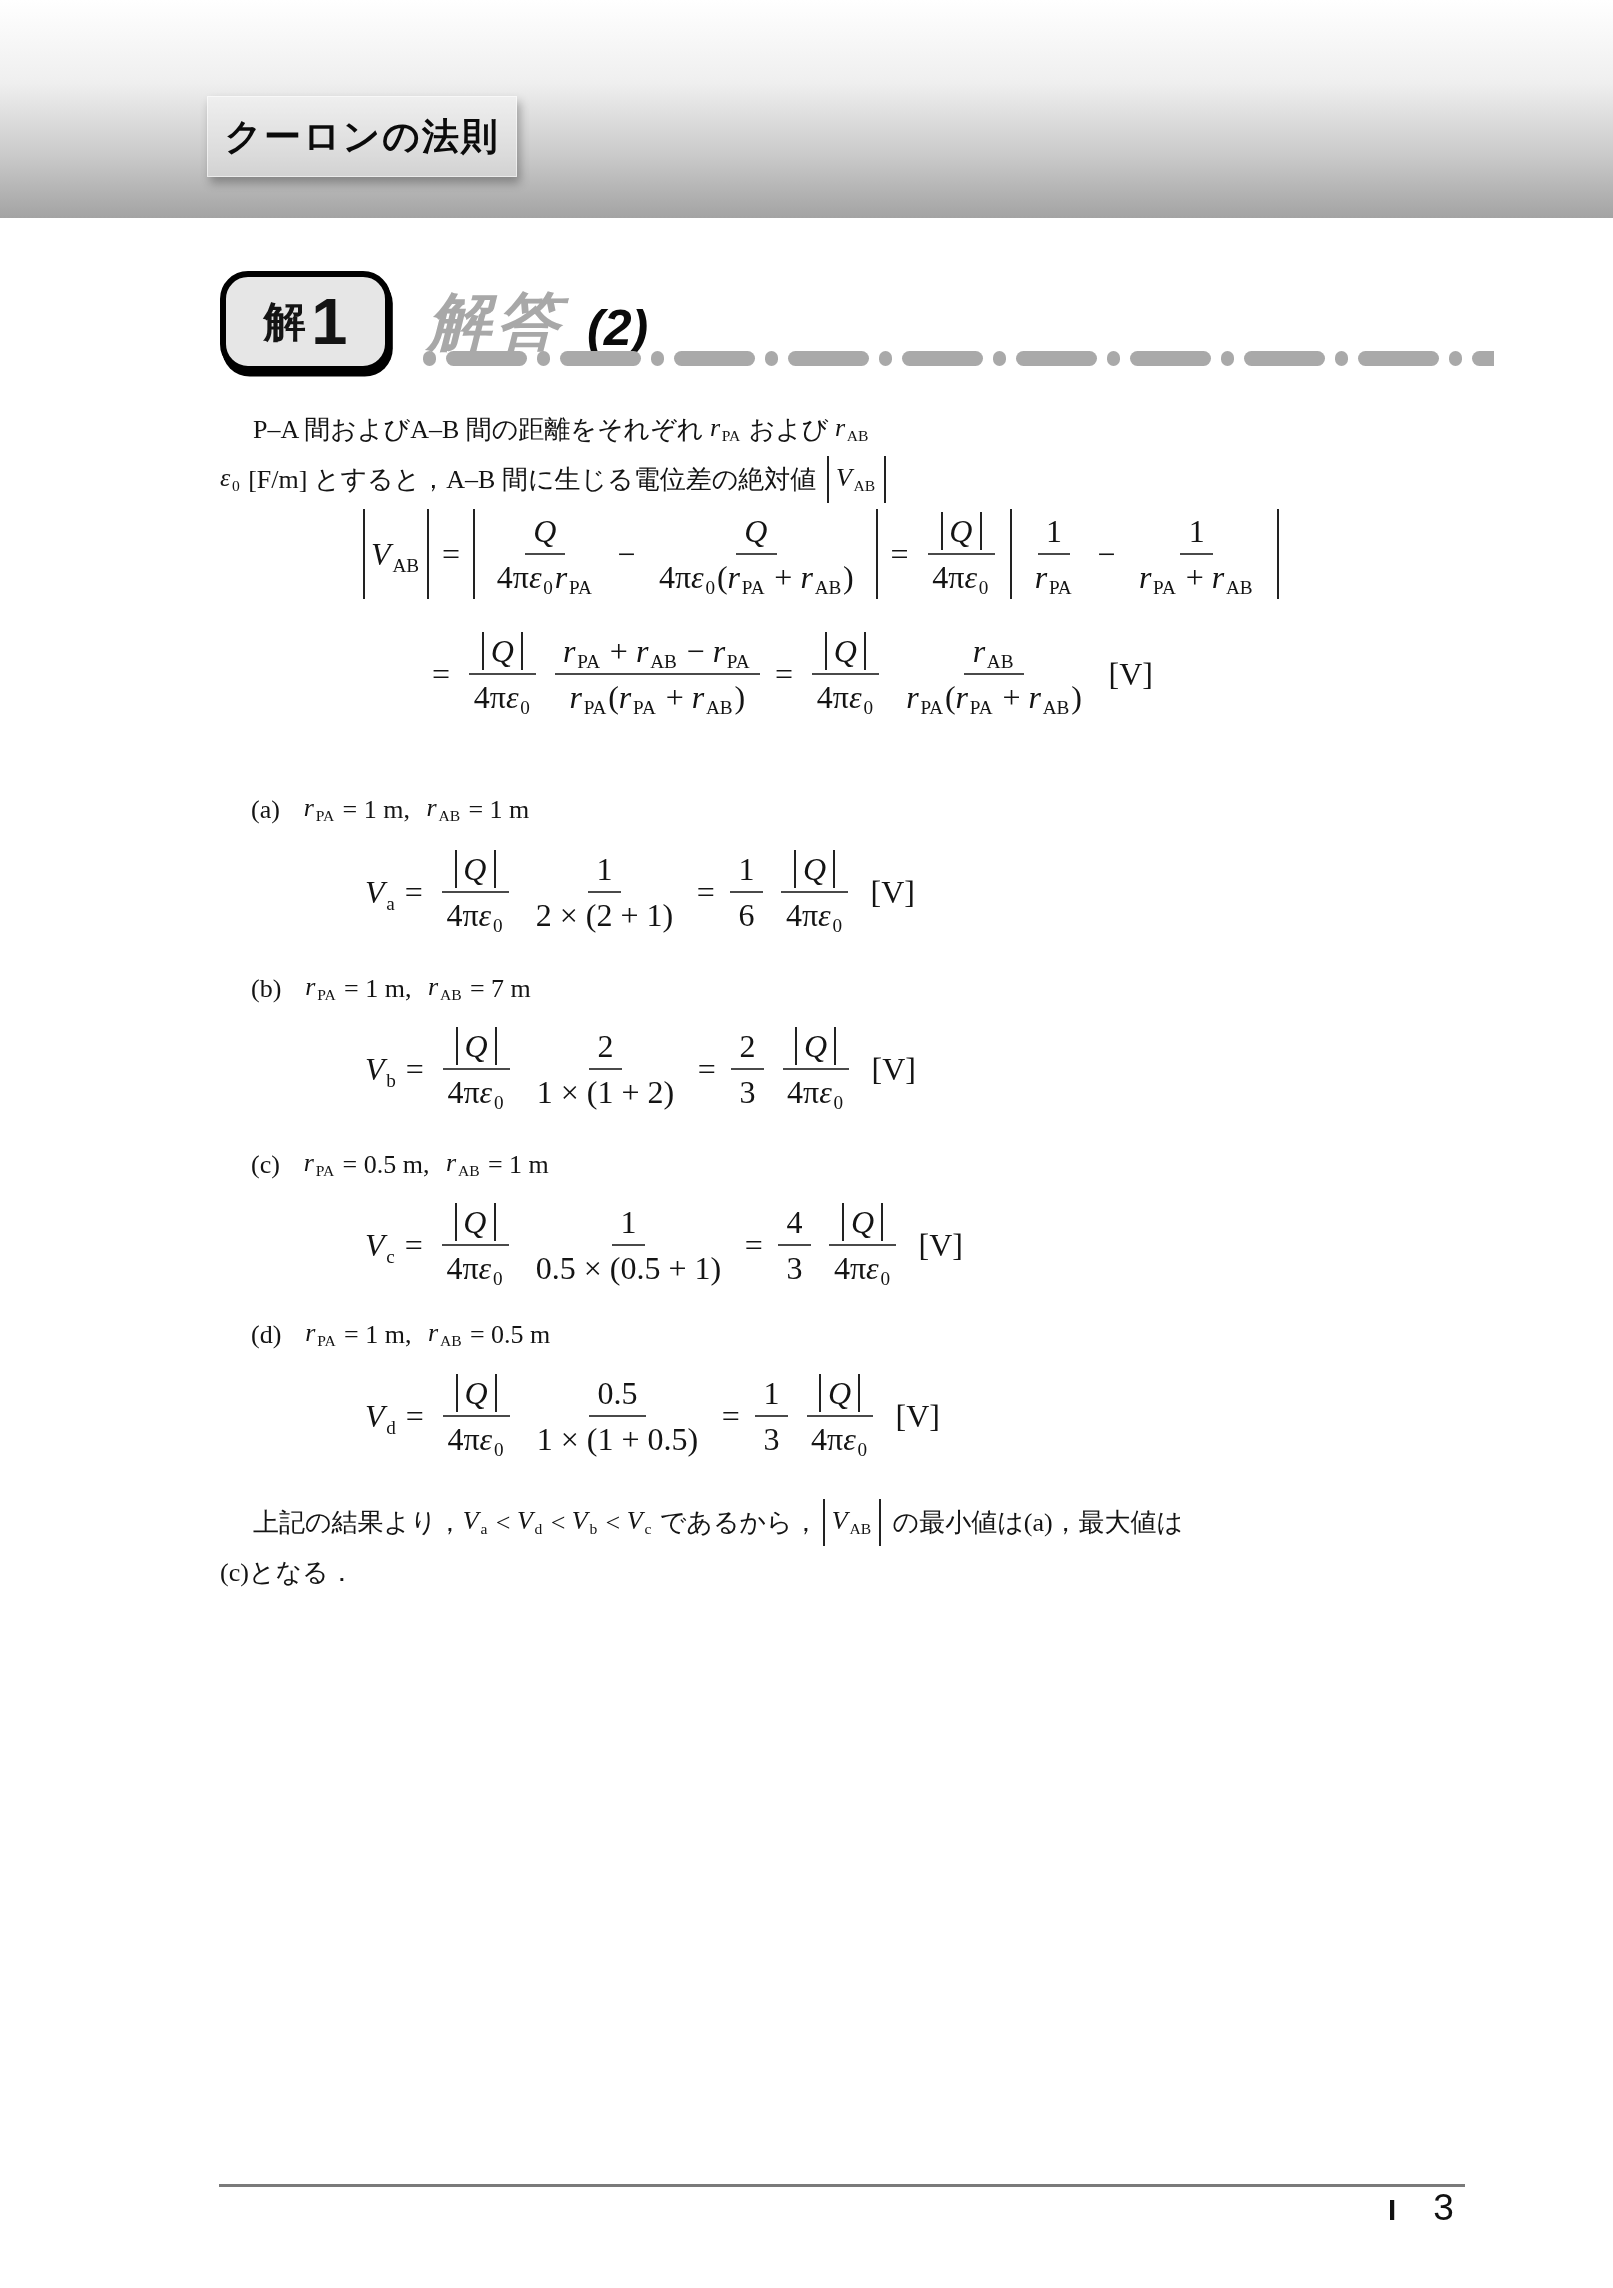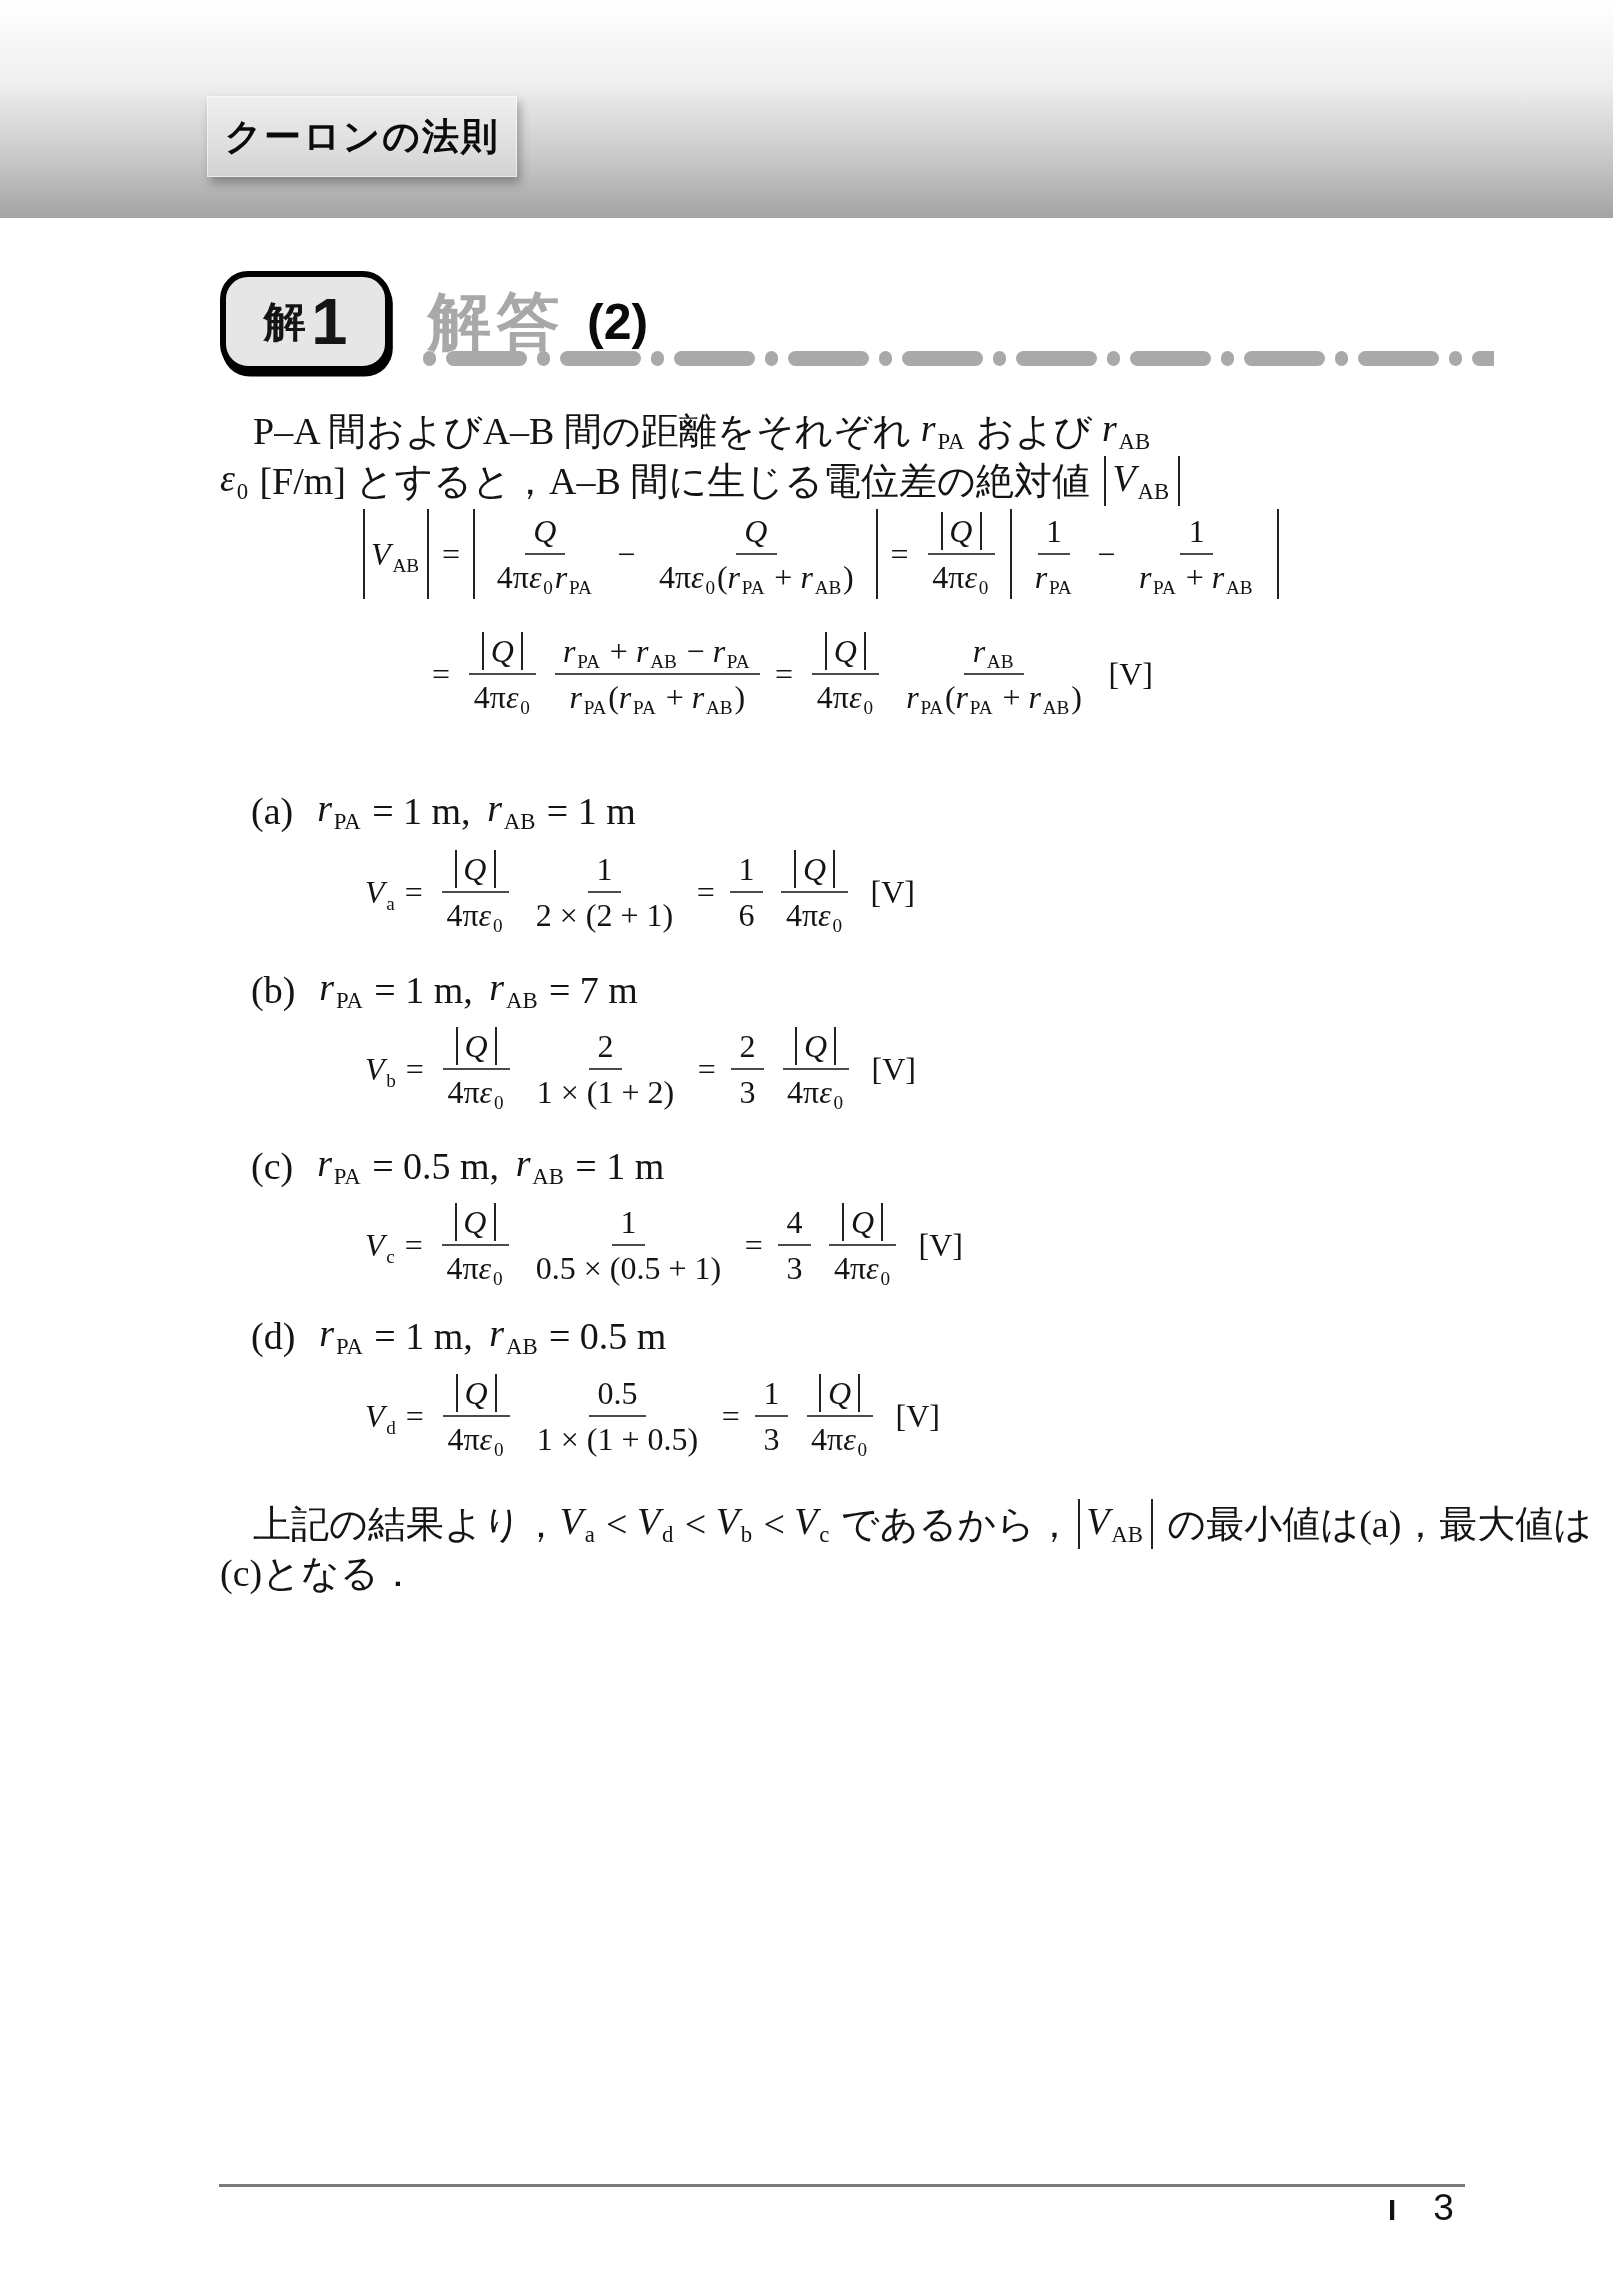--- a/index.html
+++ b/index.html
@@ -31,21 +31,21 @@
   .solution-row{position:absolute;left:220px;top:271px;display:flex;align-items:center;}
   .badge{
     width:159px;height:89px;background:var(--badge_bg,#e6e6e6);
     border:6.5px solid #000;border-radius:28px;
     box-shadow:1.8px 4.6px 0 #000;
     display:flex;align-items:center;justify-content:center;
     font-family:"Liberation Sans","DejaVu Sans",sans-serif;
   }
   .badge-kanji{font-size:42px;font-weight:900;line-height:1;}
   .badge-num{font-size:65px;font-weight:800;line-height:1;margin-left:5.5px;}
-  .heading{display:flex;align-items:center;margin-left:37px;}
+  .heading{display:flex;align-items:flex-end;margin-left:37px;font-style:italic;}
   .heading-title{
     font-family:"Liberation Sans","DejaVu Sans",sans-serif;
     font-size:63px;font-weight:900;letter-spacing:5.5px;
     color:var(--heading_gray,#a8a8a8);line-height:1;
   }
   .heading-num{
     font-family:"Liberation Sans","DejaVu Sans",sans-serif;
     font-size:50px;font-weight:600;color:#0a0a0a;margin-left:22px;line-height:1;
   }
 
@@ -53,21 +53,21 @@
   .dash-line{
     position:absolute;left:423px;top:351px;width:1071px;height:14.8px;
     display:flex;align-items:center;overflow:hidden;
   }
   .dd-dot{flex:0 0 13px;width:13px;height:14.8px;border-radius:7.4px;background:var(--dash_gray,#a9a9a9);margin-right:10px;}
   .dd-dash{flex:0 0 81px;width:81px;height:14.8px;border-radius:8.3px;background:var(--dash_gray,#a9a9a9);margin-right:10px;}
 
   
   .line{
     position:absolute;display:flex;align-items:center;
-    font-size:38px;line-height:44px;white-space:pre;color:#141414;
+    font-size:26px;line-height:44px;white-space:pre;color:#141414;
   }
   .eq{font-size:32px;line-height:1.25;}
   .mt{white-space:pre;}
   .mi{font-style:italic;padding-right:0.9px;}
   .msub{font-size:0.60em;position:relative;top:0.34em;font-style:normal;margin:0 1.8px 0 0.9px;}
   .mfrac{display:inline-flex;flex-direction:column;align-items:center;margin:0 7.4px;vertical-align:middle;}
   .mnum,.mden{display:flex;align-items:center;justify-content:center;padding:2.8px 8.3px;line-height:1.2;}
   .mnum{border-bottom:2.8px solid var(--fraction_bar,#4a4a4a);}
   .mabs{
     display:inline-flex;align-items:center;align-self:stretch;

